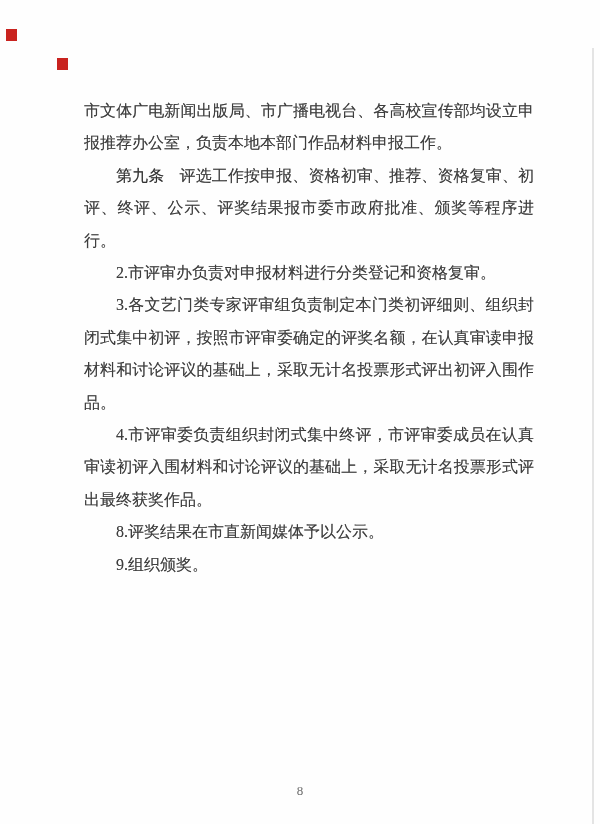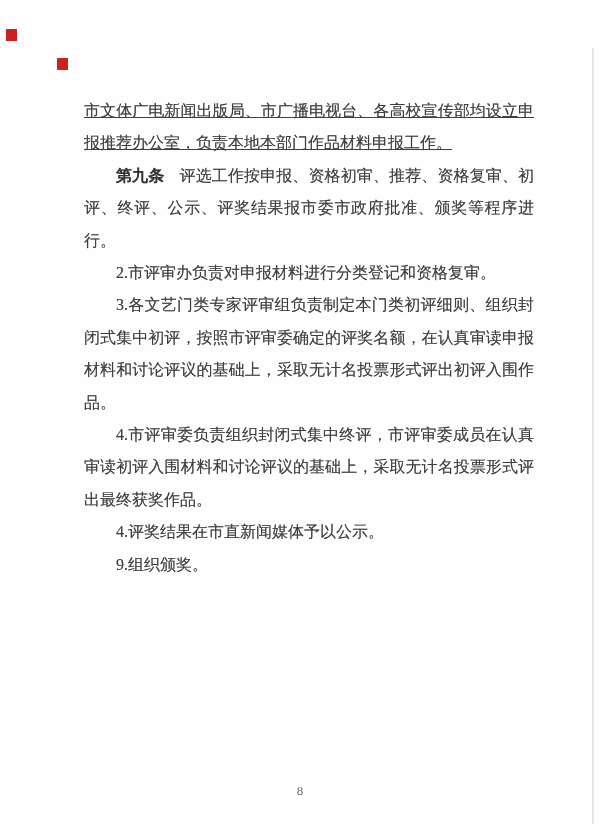--- a/index.html
+++ b/index.html
@@ -40,23 +40,23 @@
     margin: 0;
     font-size: 16px;
     line-height: 32.4px;
     letter-spacing: 0;
     color: #3e3e3e;
     text-align: justify;
     text-justify: inter-ideograph;
     text-indent: 2em;
     text-shadow: 0 0 0.5px rgba(70,70,70,0.55);
   }
-  .para.noindent { text-indent: 0; text-decoration: underline; }
+  .para.noindent { text-indent: 0; }
   .para b.lead {
-    font-weight: bold;
+    font-weight: normal;
     color: #343434;
     margin-right: 0.95em;
   }
   .para b.lead:empty { display: none; margin: 0; }
   .footer {
     position: absolute;
     left: 0;
     right: 0;
     top: 781px;
     text-align: center;
@@ -75,21 +75,21 @@
   <div class="red-mark mark1" style="background: rgb(201, 35, 31);"></div>
   <div class="red-mark mark2" style="background: rgb(201, 35, 31);"></div>
   <div class="scan-edge"></div>
 
   <main class="content">
     <p class="para noindent"><span>市文体广电新闻出版局、市广播电视台、各高校宣传部均设立申报推荐办公室，负责本地本部门作品材料申报工作。</span></p>
     <p class="para"><b class="lead">第九条</b><span>评选工作按申报、资格初审、推荐、资格复审、初评、终评、公示、评奖结果报市委市政府批准、颁奖等程序进行。</span></p>
     <p class="para"><span>2.市评审办负责对申报材料进行分类登记和资格复审。</span></p>
     <p class="para"><span>3.各文艺门类专家评审组负责制定本门类初评细则、组织封闭式集中初评，按照市评审委确定的评奖名额，在认真审读申报材料和讨论评议的基础上，采取无计名投票形式评出初评入围作品。</span></p>
     <p class="para"><span>4.市评审委负责组织封闭式集中终评，市评审委成员在认真审读初评入围材料和讨论评议的基础上，采取无计名投票形式评出最终获奖作品。</span></p>
-    <p class="para"><span>4.评奖结果在市直新闻媒体予以公示。</span></p>
+    <p class="para"><span>8.评奖结果在市直新闻媒体予以公示。</span></p>
     <p class="para"><span>9.组织颁奖。</span></p>
   </main>
 
   <div class="footer">
     <span class="page-num">8</span>
   </div>
 
 </div>
 
 </body></html>

